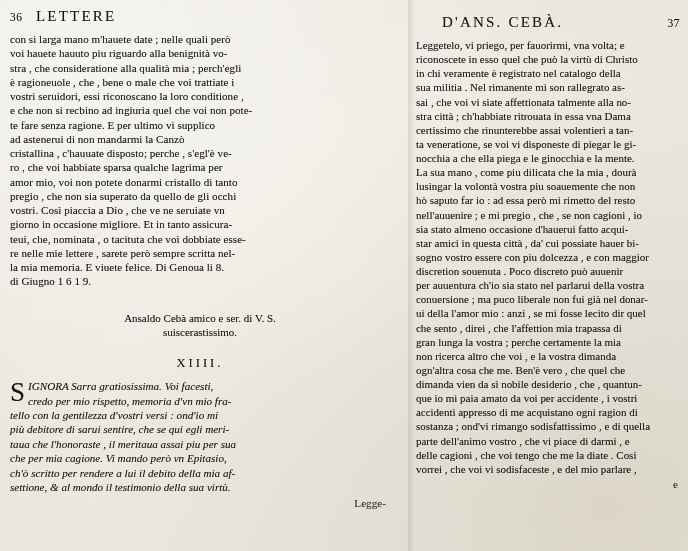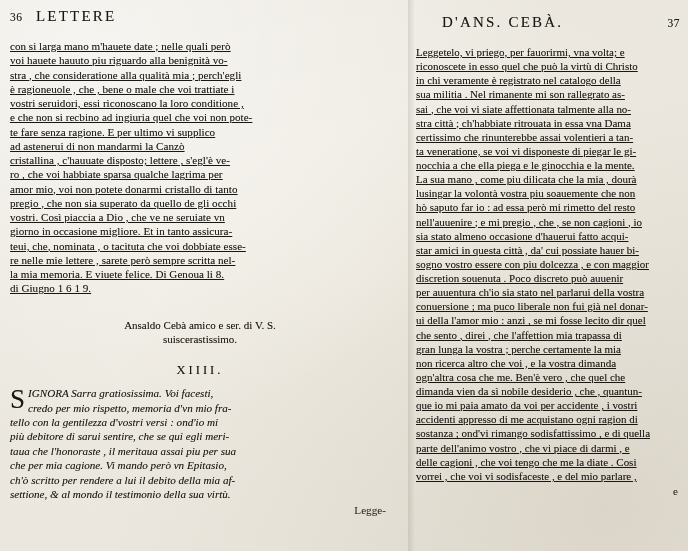--- a/index.html
+++ b/index.html
@@ -53,21 +53,21 @@
     width: 6px;
     height: 100%;
     background: linear-gradient(to right, rgba(120,108,90,0.18), rgba(120,108,90,0.04));
     pointer-events: none;
   }
   .header-row {
     display: flex;
     align-items: baseline;
     font-size: 12.5px;
     letter-spacing: 0.5px;
-    margin-bottom: 16px;
+    margin-bottom: 9px;
     height: 15px;
   }
   .header-row .folio {
     font-size: 11.5px;
     width: 26px;
   }
   .header-row .running-title {
     flex: 1;
     font-variant: small-caps;
     letter-spacing: 2.2px;
@@ -77,21 +77,20 @@
     width: 26px;
     text-align: right;
     font-size: 11.5px;
   }
   .col-body {
     font-size: 11.1px;
     line-height: 1.285;
     text-align: justify;
     text-align-last: left;
     hyphens: none;
-    text-decoration: underline;
   }
   .col-body .ln {
     display: block;
     white-space: nowrap;
   }
   .left .col-body .ln { letter-spacing: 0.02px; }
   .right .col-body .ln { letter-spacing: -0.02px; font-size: 11.0px; }
 
   .sig-block {
     margin-top: 22px;
@@ -150,21 +149,21 @@
 
       <div class="col-body">
         <span class="ln">con si larga mano m'hauete date ; nelle quali però</span>
         <span class="ln">voi hauete hauuto piu riguardo alla benignità vo-</span>
         <span class="ln">stra , che consideratione alla qualità mia ; perch'egli</span>
         <span class="ln">è ragioneuole , che , bene o male che voi trattiate i</span>
         <span class="ln">vostri seruidori, essi riconoscano la loro conditione ,</span>
         <span class="ln">e che non si recbino ad ingiuria quel che voi non pote-</span>
         <span class="ln">te fare senza ragione.   E per ultimo vi supplico</span>
         <span class="ln">ad astenerui di non mandarmi la Canzò</span>
-        <span class="ln">cristallina , c'hauuate disposto; lettere , s'egl'è ve-</span>
+        <span class="ln">cristallina , c'hauuate disposto; perche , s'egl'è ve-</span>
         <span class="ln">ro , che voi habbiate sparsa qualche lagrima per</span>
         <span class="ln">amor mio, voi non potete donarmi cristallo di tanto</span>
         <span class="ln">pregio , che non sia superato da quello de gli occhi</span>
         <span class="ln">vostri.  Così piaccia a Dio , che ve ne seruiate vn</span>
         <span class="ln">giorno in occasione migliore.   Et in tanto assicura-</span>
         <span class="ln">teui, che, nominata , o tacituta che voi dobbiate esse-</span>
         <span class="ln">re nelle mie lettere , sarete però sempre scritta nel-</span>
         <span class="ln">la mia memoria. E viuete felice.  Di Genoua li 8.</span>
         <span class="ln">di Giugno 1 6 1 9.</span>
       </div>

